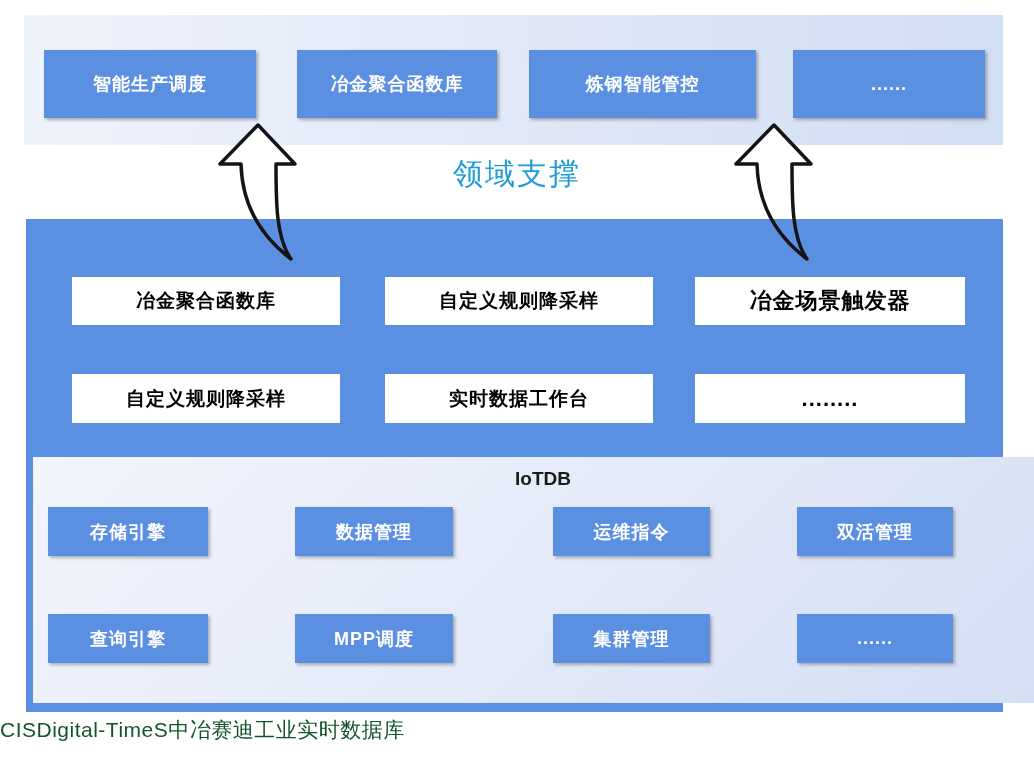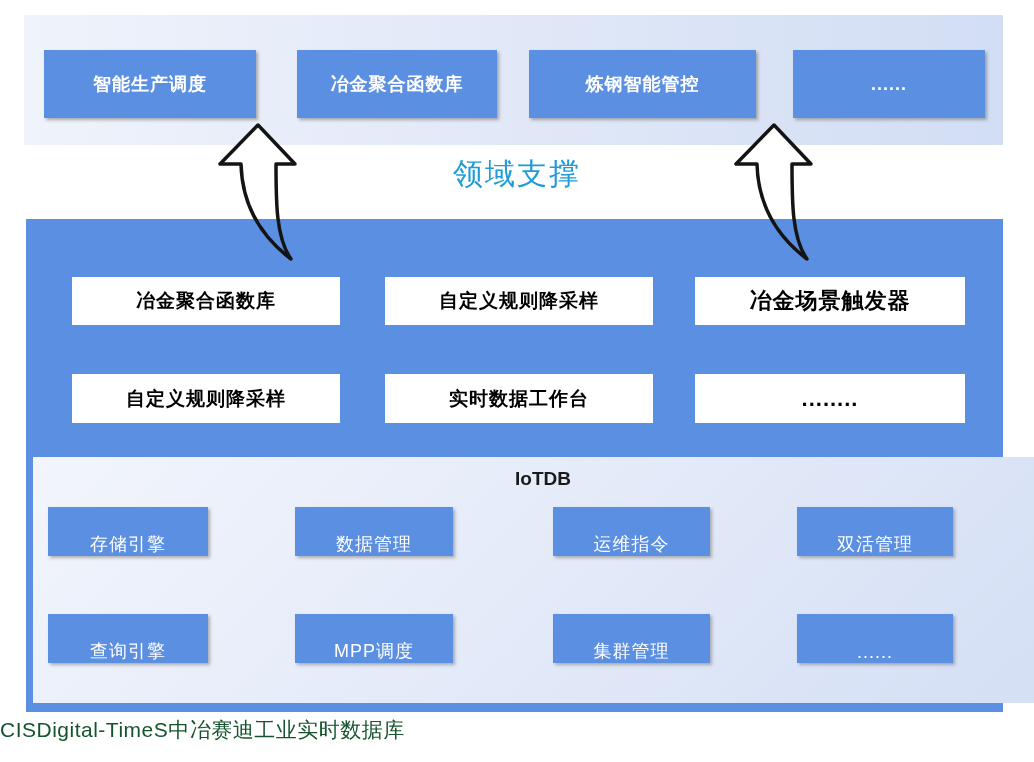--- a/index.html
+++ b/index.html
@@ -52,22 +52,22 @@
   .iotdb-panel{
     position:absolute;left:7px;top:238px;width:1020px;height:246px;
     background:linear-gradient(135deg,#f2f5fc 0%,#e2e9f8 55%,#d4dff5 100%);
   }
   .iotdb-title{
     position:absolute;left:0;top:11px;width:100%;text-align:center;
     font-size:19px;font-weight:bold;color:#1a1a1a;
   }
   .module-box{
     position:absolute;height:49px;background:#5b8fe2;color:#ffffff;
-    display:flex;align-items:flex-end;justify-content:center;
-    font-size:18px;font-weight:normal;letter-spacing:1px;
+    display:flex;align-items:center;justify-content:center;
+    font-size:18px;font-weight:bold;letter-spacing:1px;
     box-shadow:2px 2px 3px rgba(110,110,110,0.5);
   }
   .mr1{top:50px;}
   .mr2{top:157px;}
   .mc1{left:15px;width:160px;}
   .mc2{left:262px;width:158px;}
   .mc3{left:520px;width:157px;}
   .mc4{left:764px;width:156px;}
   
   .caption{

